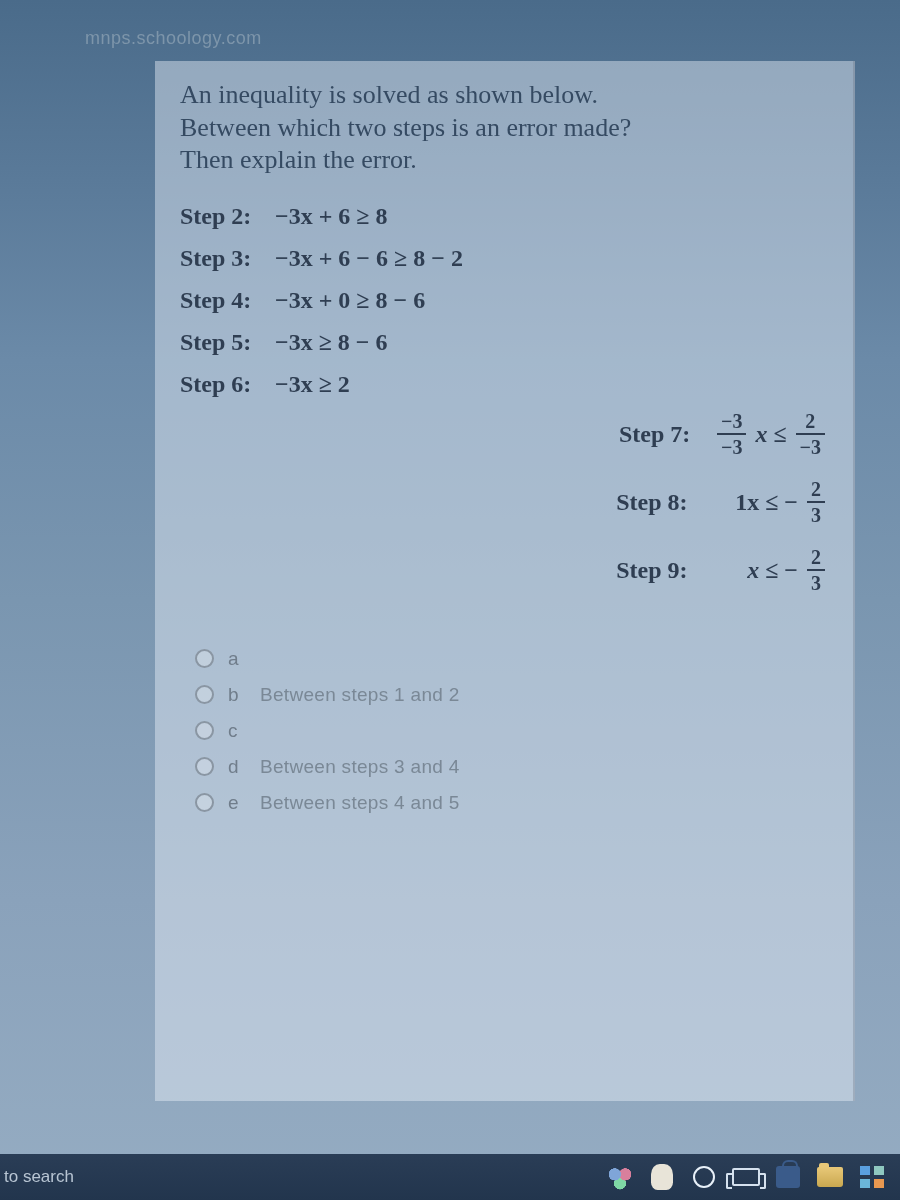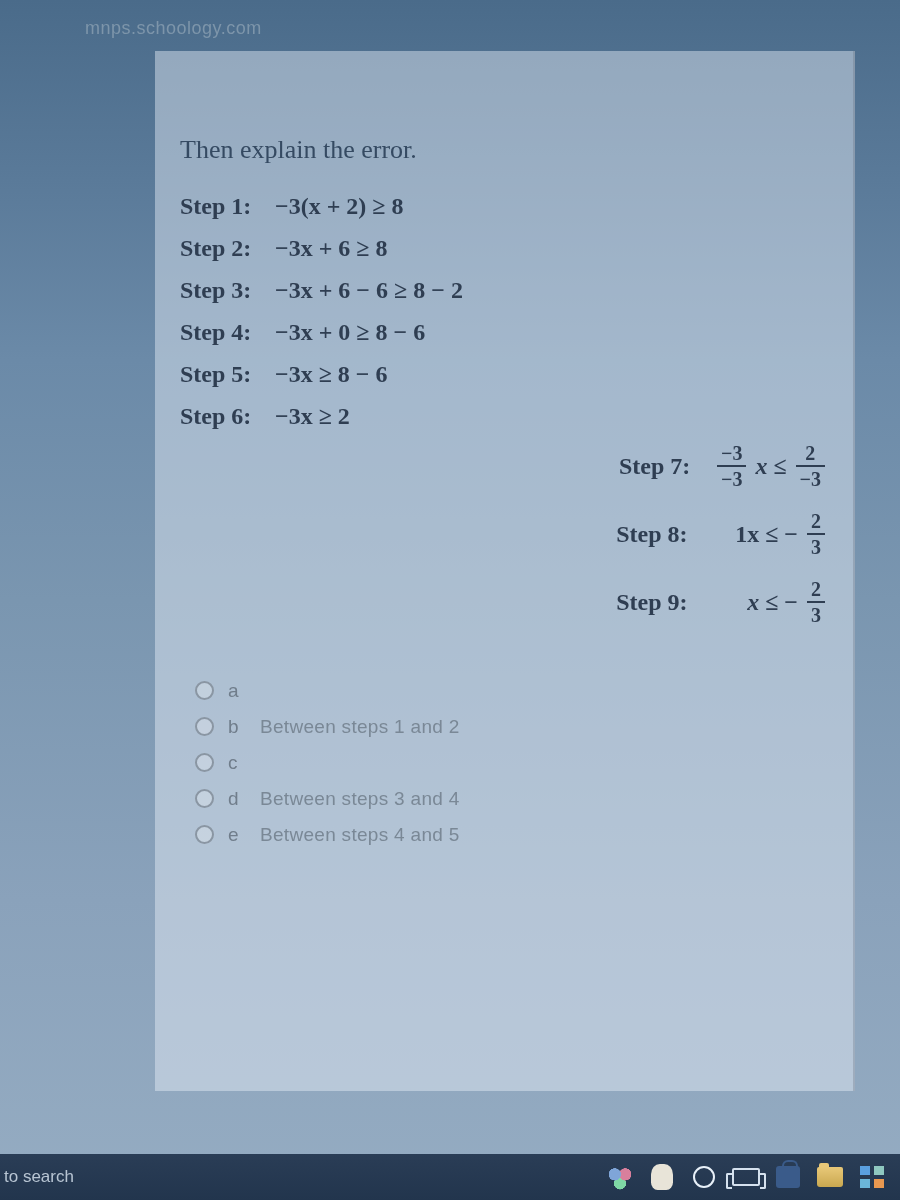--- a/index.html
+++ b/index.html
@@ -5,21 +5,21 @@
     * { margin: 0; padding: 0; box-sizing: border-box; }
     html, body { width: 900px; height: 1200px; overflow: hidden; }
     body {
       background: linear-gradient(180deg, #4a6b8a 0%, #5a7a99 15%, #6b8aa8 30%, #7a96b0 50%, #8aa2bb 75%, #95acc2 100%);
       font-family: Georgia, 'Times New Roman', serif;
       position: relative;
     }
     .url-bar {
       color: #7d95aa;
       font-size: 18px;
-      padding: 18px 0 0 85px;
+      padding: 28px 0 0 85px;
       font-family: -apple-system, Segoe UI, sans-serif;
       letter-spacing: 0.5px;
     }
     .worksheet {
       background: rgba(232, 240, 248, 0.45);
       margin: 12px 45px 60px 155px;
       padding: 18px 25px 28px 25px;
       border-right: 2px solid rgba(100, 110, 125, 0.3);
       min-height: 1040px;
       position: relative;
@@ -170,29 +170,25 @@
     }
   </style>
 </head>
 <body>
 
 <div class="url-bar">mnps.schoology.com</div>
 
 <div class="worksheet">
 
   <div class="prompt">
-    <br>
-    <br>
+    <span>An inequality is solved as shown below.</span><br>
+    <span>Between which two steps is an error made?</span><br>
     <span>Then explain the error.</span>
   </div>
 
-  <div class="step-line">
-    <span class="step-label">Step 1:</span>
-    <span class="step-expr">−3(x + 2) ≥ 8</span>
-  </div>
   <div class="step-line">
     <span class="step-label">Step 2:</span>
     <span class="step-expr">−3x + 6 ≥ 8</span>
   </div>
   <div class="step-line">
     <span class="step-label">Step 3:</span>
     <span class="step-expr">−3x + 6 − 6 ≥ 8 − 2</span>
   </div>
   <div class="step-line">
     <span class="step-label">Step 4:</span>

